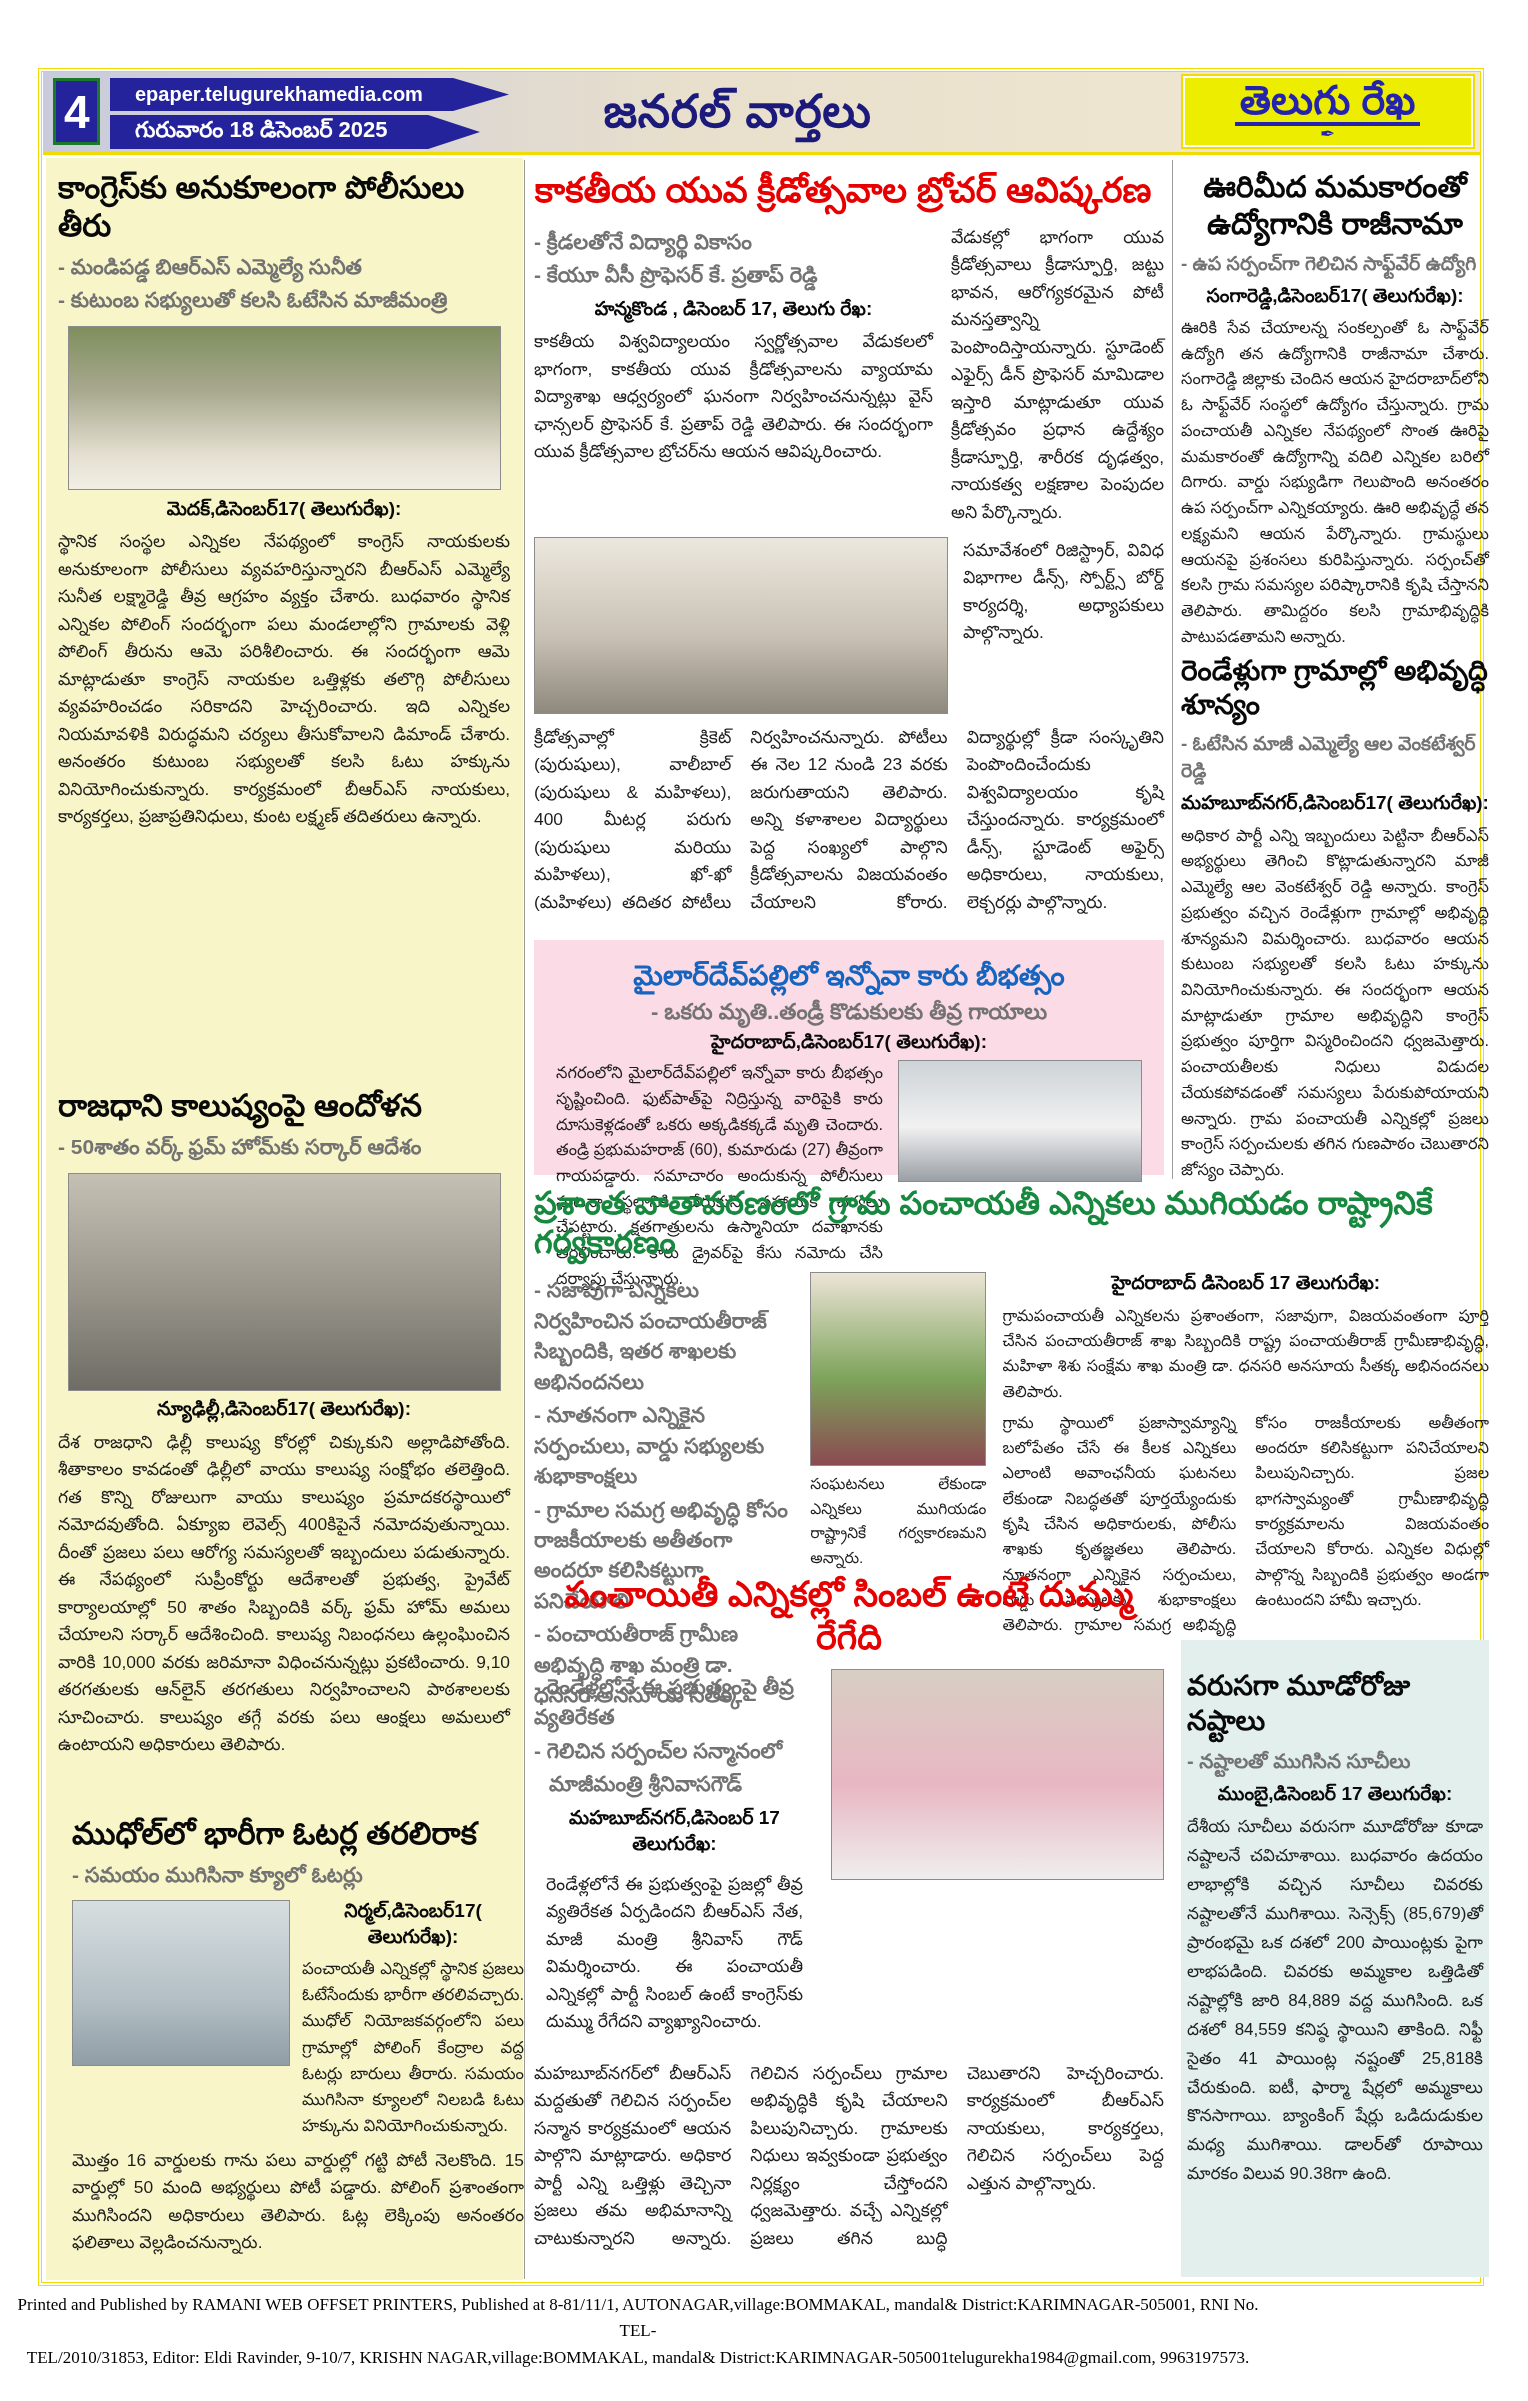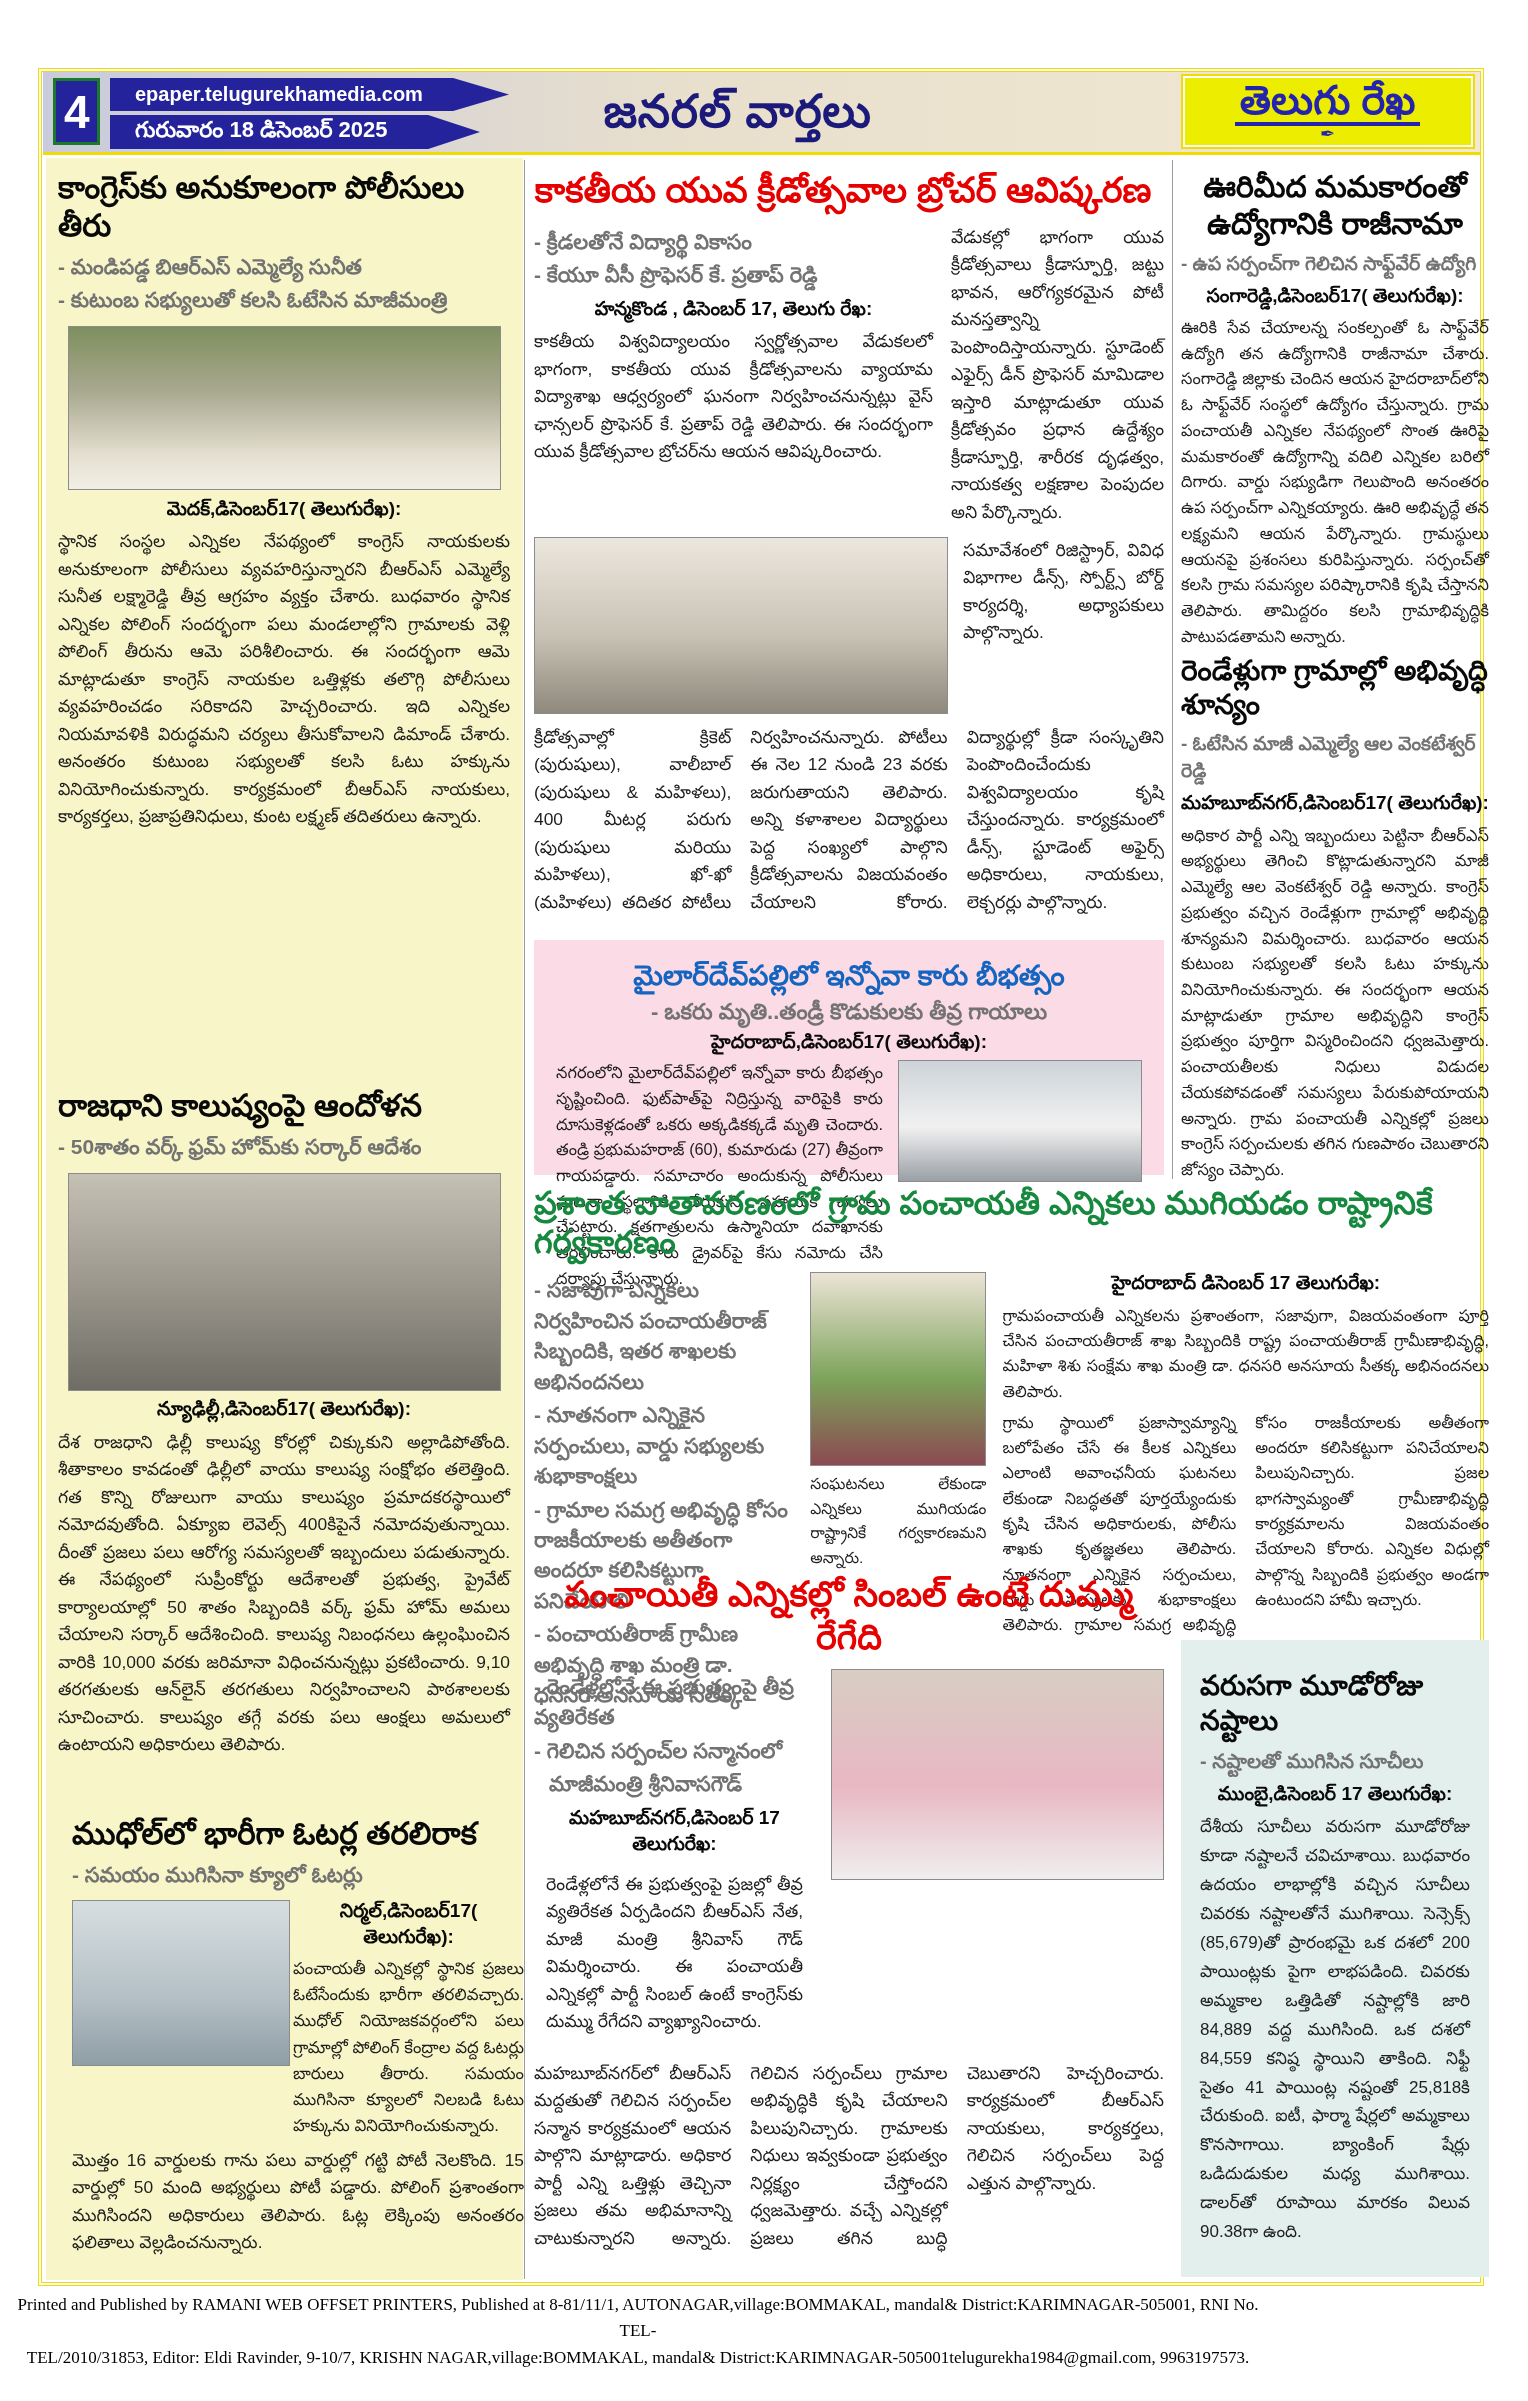--- a/index.html
+++ b/index.html
@@ -61,21 +61,21 @@
   .hl-green{font-size:32px;color:#17893f;}
   .hl-right{font-size:30px;}
   .bullet{font-weight:bold;font-size:21px;line-height:1.45;color:#737373;margin:3px 0;}
   .dateline{font-weight:bold;font-size:19px;text-align:center;margin:7.4px 0 4.4px 0;color:#0a0a0a;}
   .body-text{font-size:17.4px;line-height:1.58;text-align:justify;color:#1d1d1d;}
   .photo{border:0.7px solid #8c8c8c;box-sizing:border-box;}
   .cols3{column-count:3;column-gap:19px;}
   .cols2{column-count:2;column-gap:19px;}
 
   .pink-box{background:#fadbe6;box-sizing:border-box;padding:19px 22px;}
-  .stocks-box{background:#e2efec;box-sizing:border-box;padding:22px 19px;}
+  .stocks-box{background:#e2efec;box-sizing:border-box;padding:22px 6px;}
 
   
   .ph-voters   {background:linear-gradient(180deg,#7e8f5e 0%,#a9a98f 40%,#e3decf 78%,#f2efe6 100%);}
   .ph-smog     {background:linear-gradient(180deg,#c4c0b4 0%,#98948a 55%,#6e6c64 100%);}
   .ph-queue    {background:linear-gradient(180deg,#d7dee0 0%,#b3bfc5 60%,#8f9da4 100%);}
   .ph-brochure {background:linear-gradient(180deg,#ece7de 0%,#c9c2b5 55%,#8f897d 100%);}
   .ph-car      {background:linear-gradient(180deg,#cdd3d8 0%,#f1f1f1 55%,#9aa0a6 100%);}
   .ph-minister {background:linear-gradient(180deg,#ece4d6 0%,#7da35a 55%,#8b4a52 100%);}
   .ph-pink-grp {background:linear-gradient(180deg,#d8cec3 0%,#e8b7c3 55%,#efeeee 100%);}
 
@@ -123,21 +123,21 @@
   <h2 class="hl hl-left" style="margin:0 0 7.4px 0;">రాజధాని కాలుష్యంపై ఆందోళన</h2>
   <div class="bullet">- 50శాతం వర్క్ ఫ్రమ్ హోమ్‌కు సర్కార్ ఆదేశం</div>
   <div class="photo ph-smog" style="width:433px;height:218px;margin:10.4px auto 4.4px auto;"></div>
   <div class="dateline">న్యూఢిల్లీ,డిసెంబర్17( తెలుగురేఖ):</div>
   <p class="body-text" style="margin:0;">దేశ రాజధాని ఢిల్లీ కాలుష్య కోరల్లో చిక్కుకుని అల్లాడిపోతోంది. శీతాకాలం కావడంతో ఢిల్లీలో వాయు కాలుష్య సంక్షోభం తలెత్తింది. గత కొన్ని రోజులుగా వాయు కాలుష్యం ప్రమాదకరస్థాయిలో నమోదవుతోంది. ఏక్యూఐ లెవెల్స్ 400కిపైనే నమోదవుతున్నాయి. దీంతో ప్రజలు పలు ఆరోగ్య సమస్యలతో ఇబ్బందులు పడుతున్నారు. ఈ నేపథ్యంలో సుప్రీంకోర్టు ఆదేశాలతో ప్రభుత్వ, ప్రైవేట్ కార్యాలయాల్లో 50 శాతం సిబ్బందికి వర్క్ ఫ్రమ్ హోమ్ అమలు చేయాలని సర్కార్ ఆదేశించింది. కాలుష్య నిబంధనలు ఉల్లంఘించిన వారికి 10,000 వరకు జరిమానా విధించనున్నట్లు ప్రకటించారు. 9,10 తరగతులకు ఆన్‌లైన్ తరగతులు నిర్వహించాలని పాఠశాలలకు సూచించారు. కాలుష్యం తగ్గే వరకు పలు ఆంక్షలు అమలులో ఉంటాయని అధికారులు తెలిపారు.</p>
 </section>
 
 <section class="abs" style="left:72px;top:1815px;width:452px;height:458px;">
   <h2 class="hl hl-left" style="margin:0 0 7.4px 0;">ముధోల్‌లో భారీగా ఓటర్ల తరలిరాక</h2>
   <div class="bullet">- సమయం ముగిసినా క్యూలో ఓటర్లు</div>
-  <div style="display:flex;gap:3px;margin-top:9px;">
+  <div style="display:flex;gap:12px;margin-top:9px;">
     <div class="photo ph-queue" style="width:218px;height:166px;flex:none;"></div>
     <div style="flex:1;">
       <div class="dateline" style="margin-top:0;">నిర్మల్,డిసెంబర్17( తెలుగురేఖ):</div>
       <p class="body-text" style="margin:0;font-size:16.6px;">పంచాయతీ ఎన్నికల్లో స్థానిక ప్రజలు ఓటేసేందుకు భారీగా తరలివచ్చారు. ముధోల్ నియోజకవర్గంలోని పలు గ్రామాల్లో పోలింగ్ కేంద్రాల వద్ద ఓటర్లు బారులు తీరారు. సమయం ముగిసినా క్యూలలో నిలబడి ఓటు హక్కును వినియోగించుకున్నారు.</p>
     </div>
   </div>
   <p class="body-text" style="margin:7.4px 0 0 0;">మొత్తం 16 వార్డులకు గాను పలు వార్డుల్లో గట్టి పోటీ నెలకొంది. 15 వార్డుల్లో 50 మంది అభ్యర్థులు పోటీ పడ్డారు. పోలింగ్ ప్రశాంతంగా ముగిసిందని అధికారులు తెలిపారు. ఓట్ల లెక్కింపు అనంతరం ఫలితాలు వెల్లడించనున్నారు.</p>
 </section>
 
 <section class="abs" style="left:534px;top:169px;width:630px;height:762px;">

